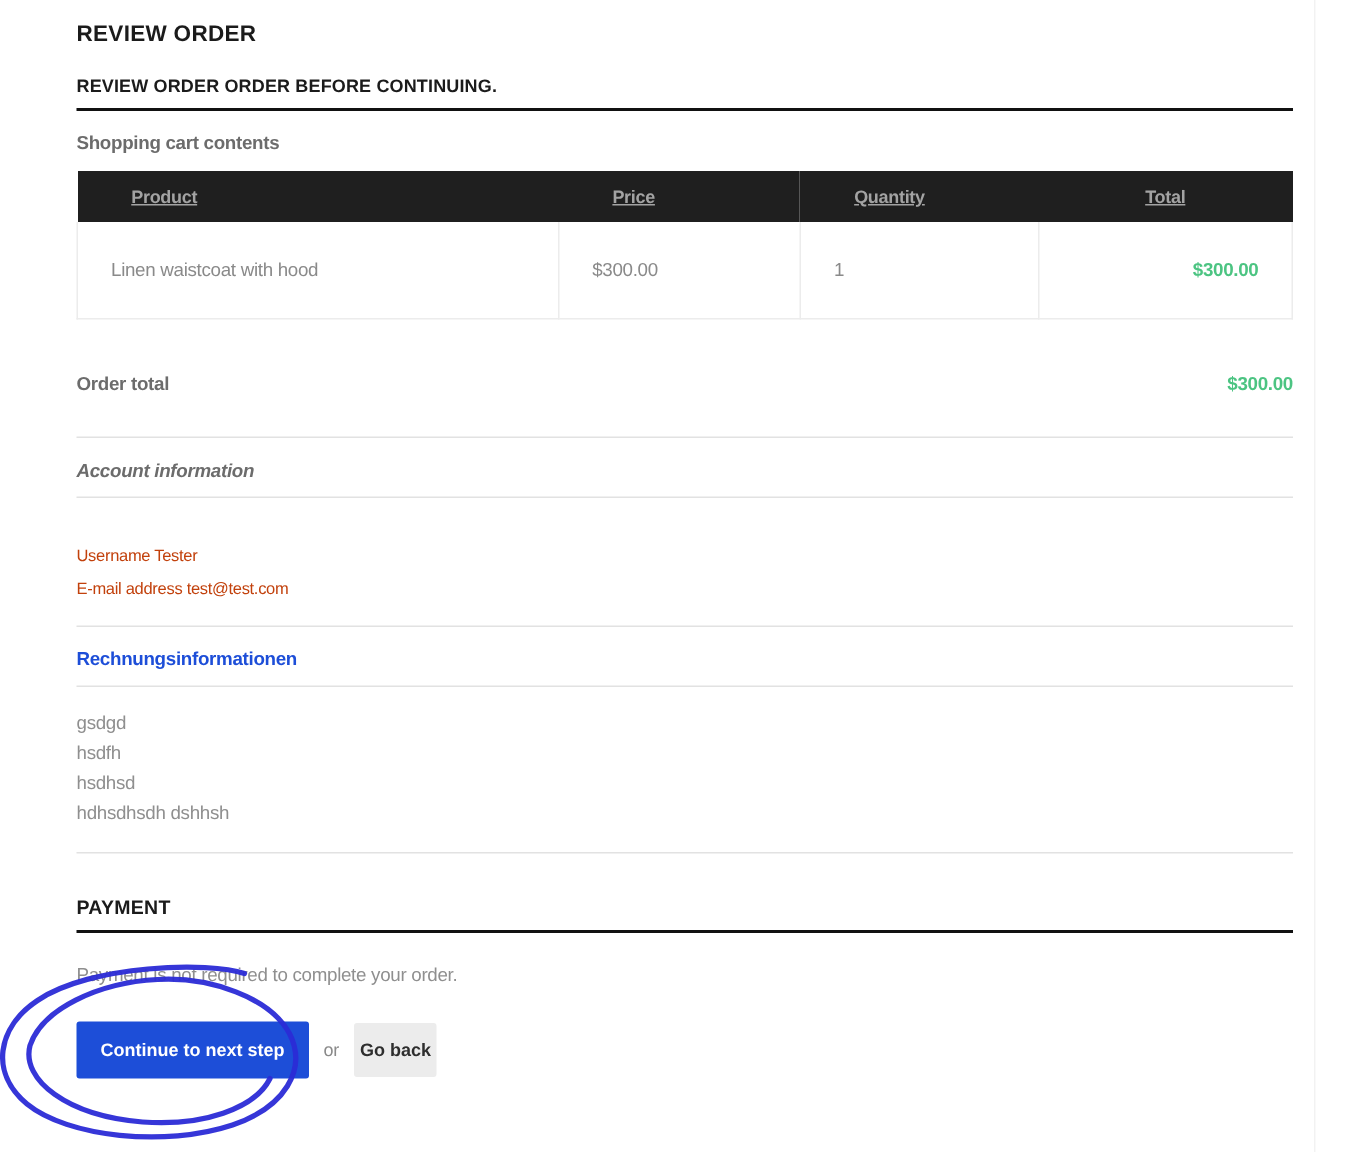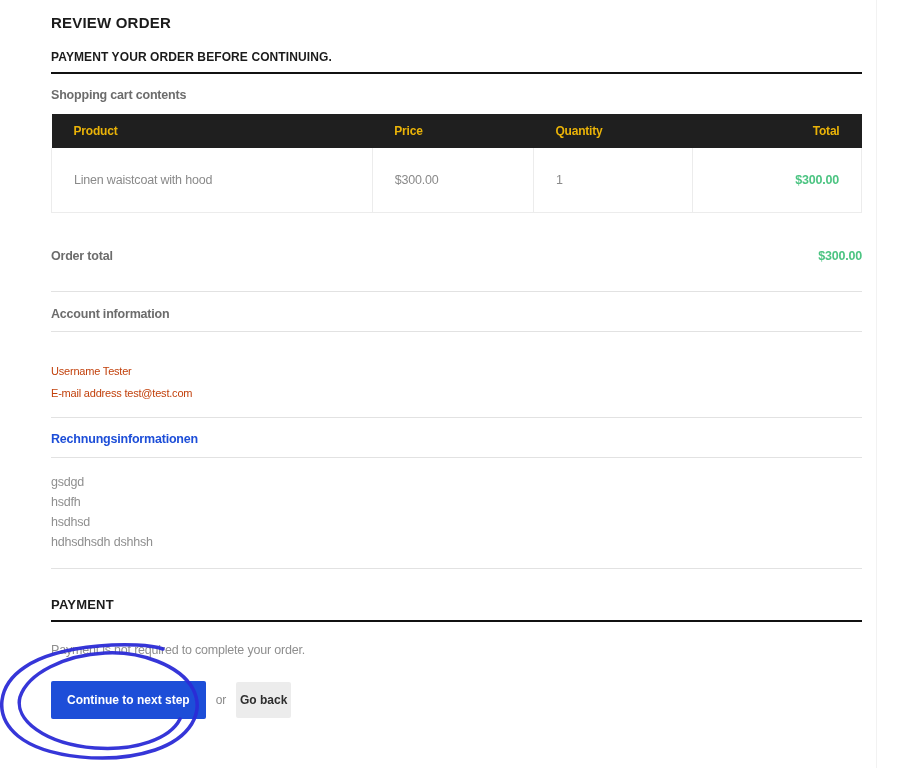--- a/index.html
+++ b/index.html
@@ -23,39 +23,39 @@
   .rule-dark { border:0; border-top:2px solid #111; margin-top:8px; }
   .rule-light { border:0; border-top:1px solid #e2e2e2; }
   .section-label { font-size:12.5px; font-weight:bold; color:#6c6c6c; }
   .cart-label { margin-top:14px; }
 
   table.cart {
     margin-top:12px; width:100%; border-collapse:collapse; table-layout:fixed;
     font-size:12.5px;
   }
   table.cart thead th {
-    background:#1f1f1f; color:#eab308; font-weight:bold;
-    padding:10px 22px; text-align:left; font-size:12px;
+    background:#1f1f1f; color:#a3a3a3; font-weight:bold;
+    padding:10px 36px; text-align:left; font-size:12px;text-decoration:underline;
   }
-  table.cart thead th.num { text-align:right;margin-top:45px; }
+  table.cart thead th.num { text-align:center;margin-top:45px; }
   table.cart tbody td {
     padding:25px 22px; color:#8a8a8a;
     border:1px solid #ececec; border-top:0;
   }
   table.cart tbody td.num-total { text-align:right; color:#4cc482; font-weight:bold; }
   .col-product { width:39.6%; } .col-price { width:19.9%; }
   .col-qty { width:19.6%; } .col-total { width:20.9%; }
 
   .order-total-row {
     margin-top:36px; display:flex; justify-content:space-between; align-items:center;
   }
   .order-total-value { color:#4cc482; font-weight:bold; font-size:12.5px; }
 
   .rule-1 { margin-top:28px; }
-  .account-label { margin-top:15px; }
+  .account-label { margin-top:15px;font-style:italic; }
   .rule-2 { margin-top:10px; }
   .account-lines { margin-top:33px; font-size:11px; color:#c2410c; }
   .account-lines p + p { margin-top:10px; }
   .rule-3 { margin-top:18px; }
   .billing-label { margin-top:14px; color:#1d4ed8; }
   .rule-4 { margin-top:11px; }
   .address-block { margin-top:14px; font-size:12.5px; color:#8f8f8f; line-height:20px; }
   .rule-5 { margin-top:16px; }
 
   .payment-heading {
@@ -83,21 +83,21 @@
     position:absolute; top:0; bottom:0; left:876px; width:0;
     border-left:1px solid rgba(0,0,0,0.05);
   }
 </style>
 </head>
 <body>
 
 <div class="content">
 
   <h1 class="page-title">REVIEW ORDER</h1>
-  <h2 class="page-subtitle">PAYMENT YOUR ORDER BEFORE CONTINUING.</h2>
+  <h2 class="page-subtitle">REVIEW ORDER ORDER BEFORE CONTINUING.</h2>
   <hr class="rule-dark">
 
   <div class="section-label cart-label">Shopping cart contents</div>
 
   <table class="cart">
     <colgroup>
       <col class="col-product">
         <col class="col-price">
         <col class="col-qty">
         <col class="col-total">

